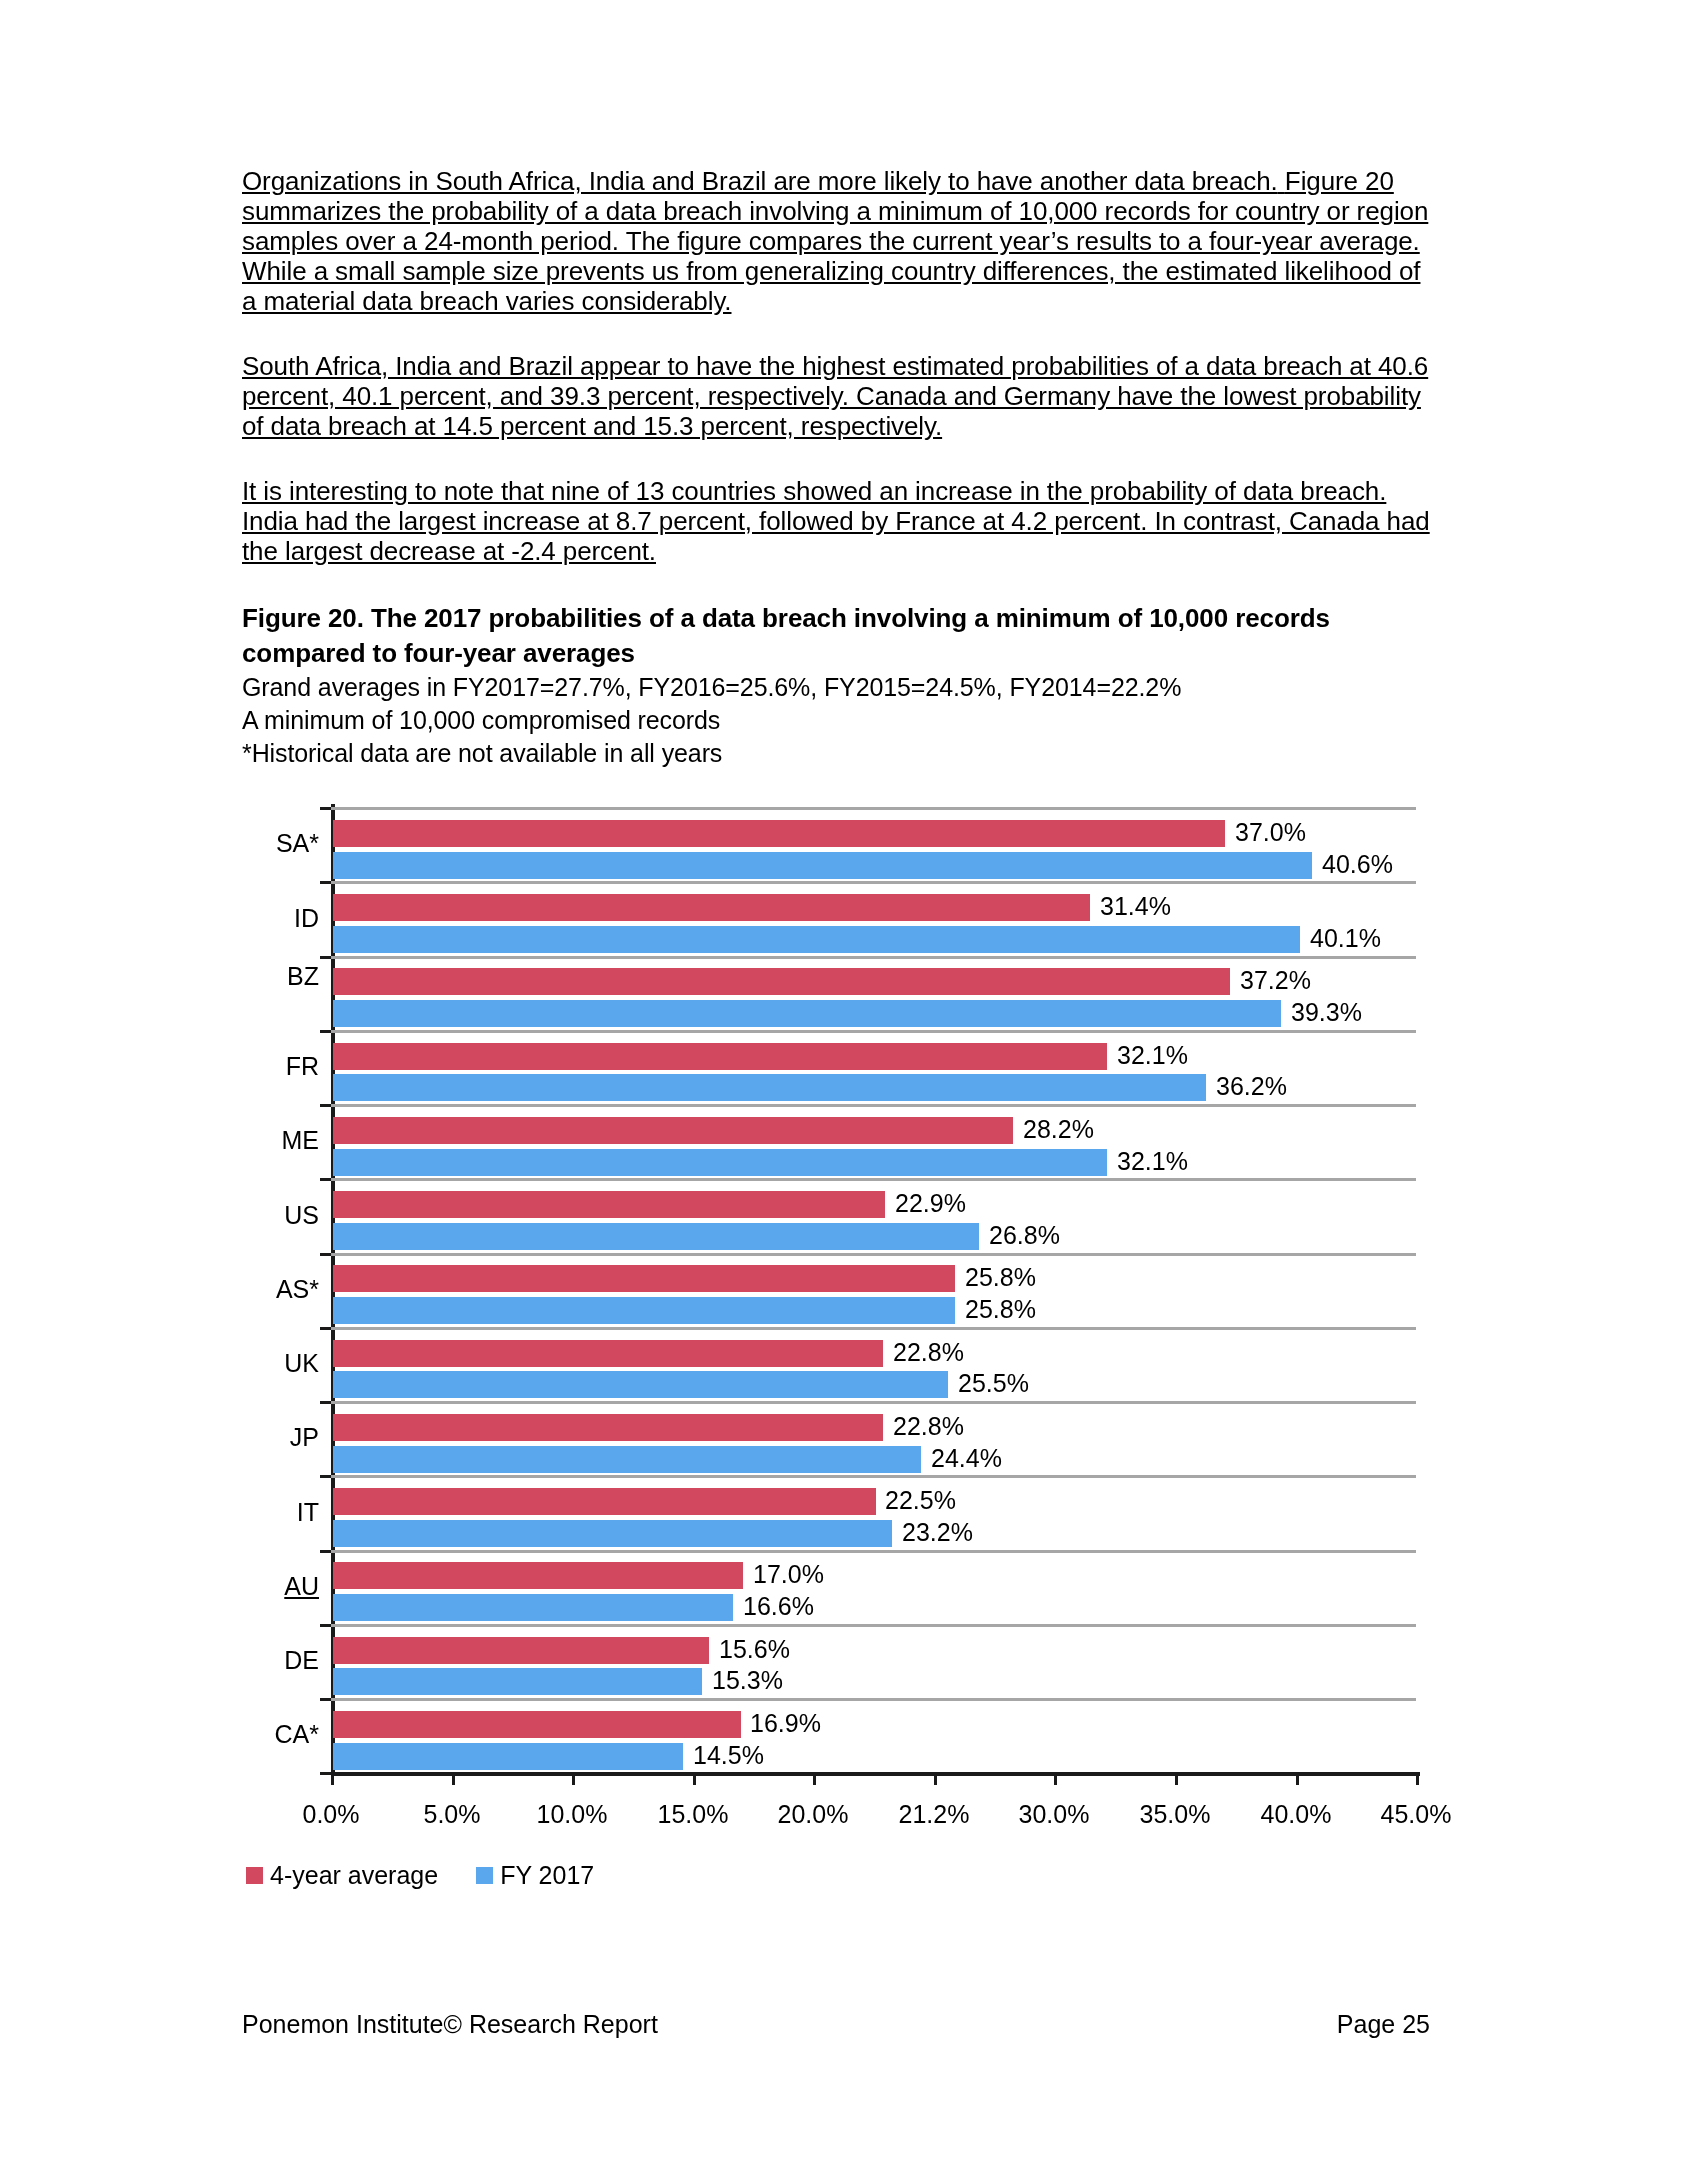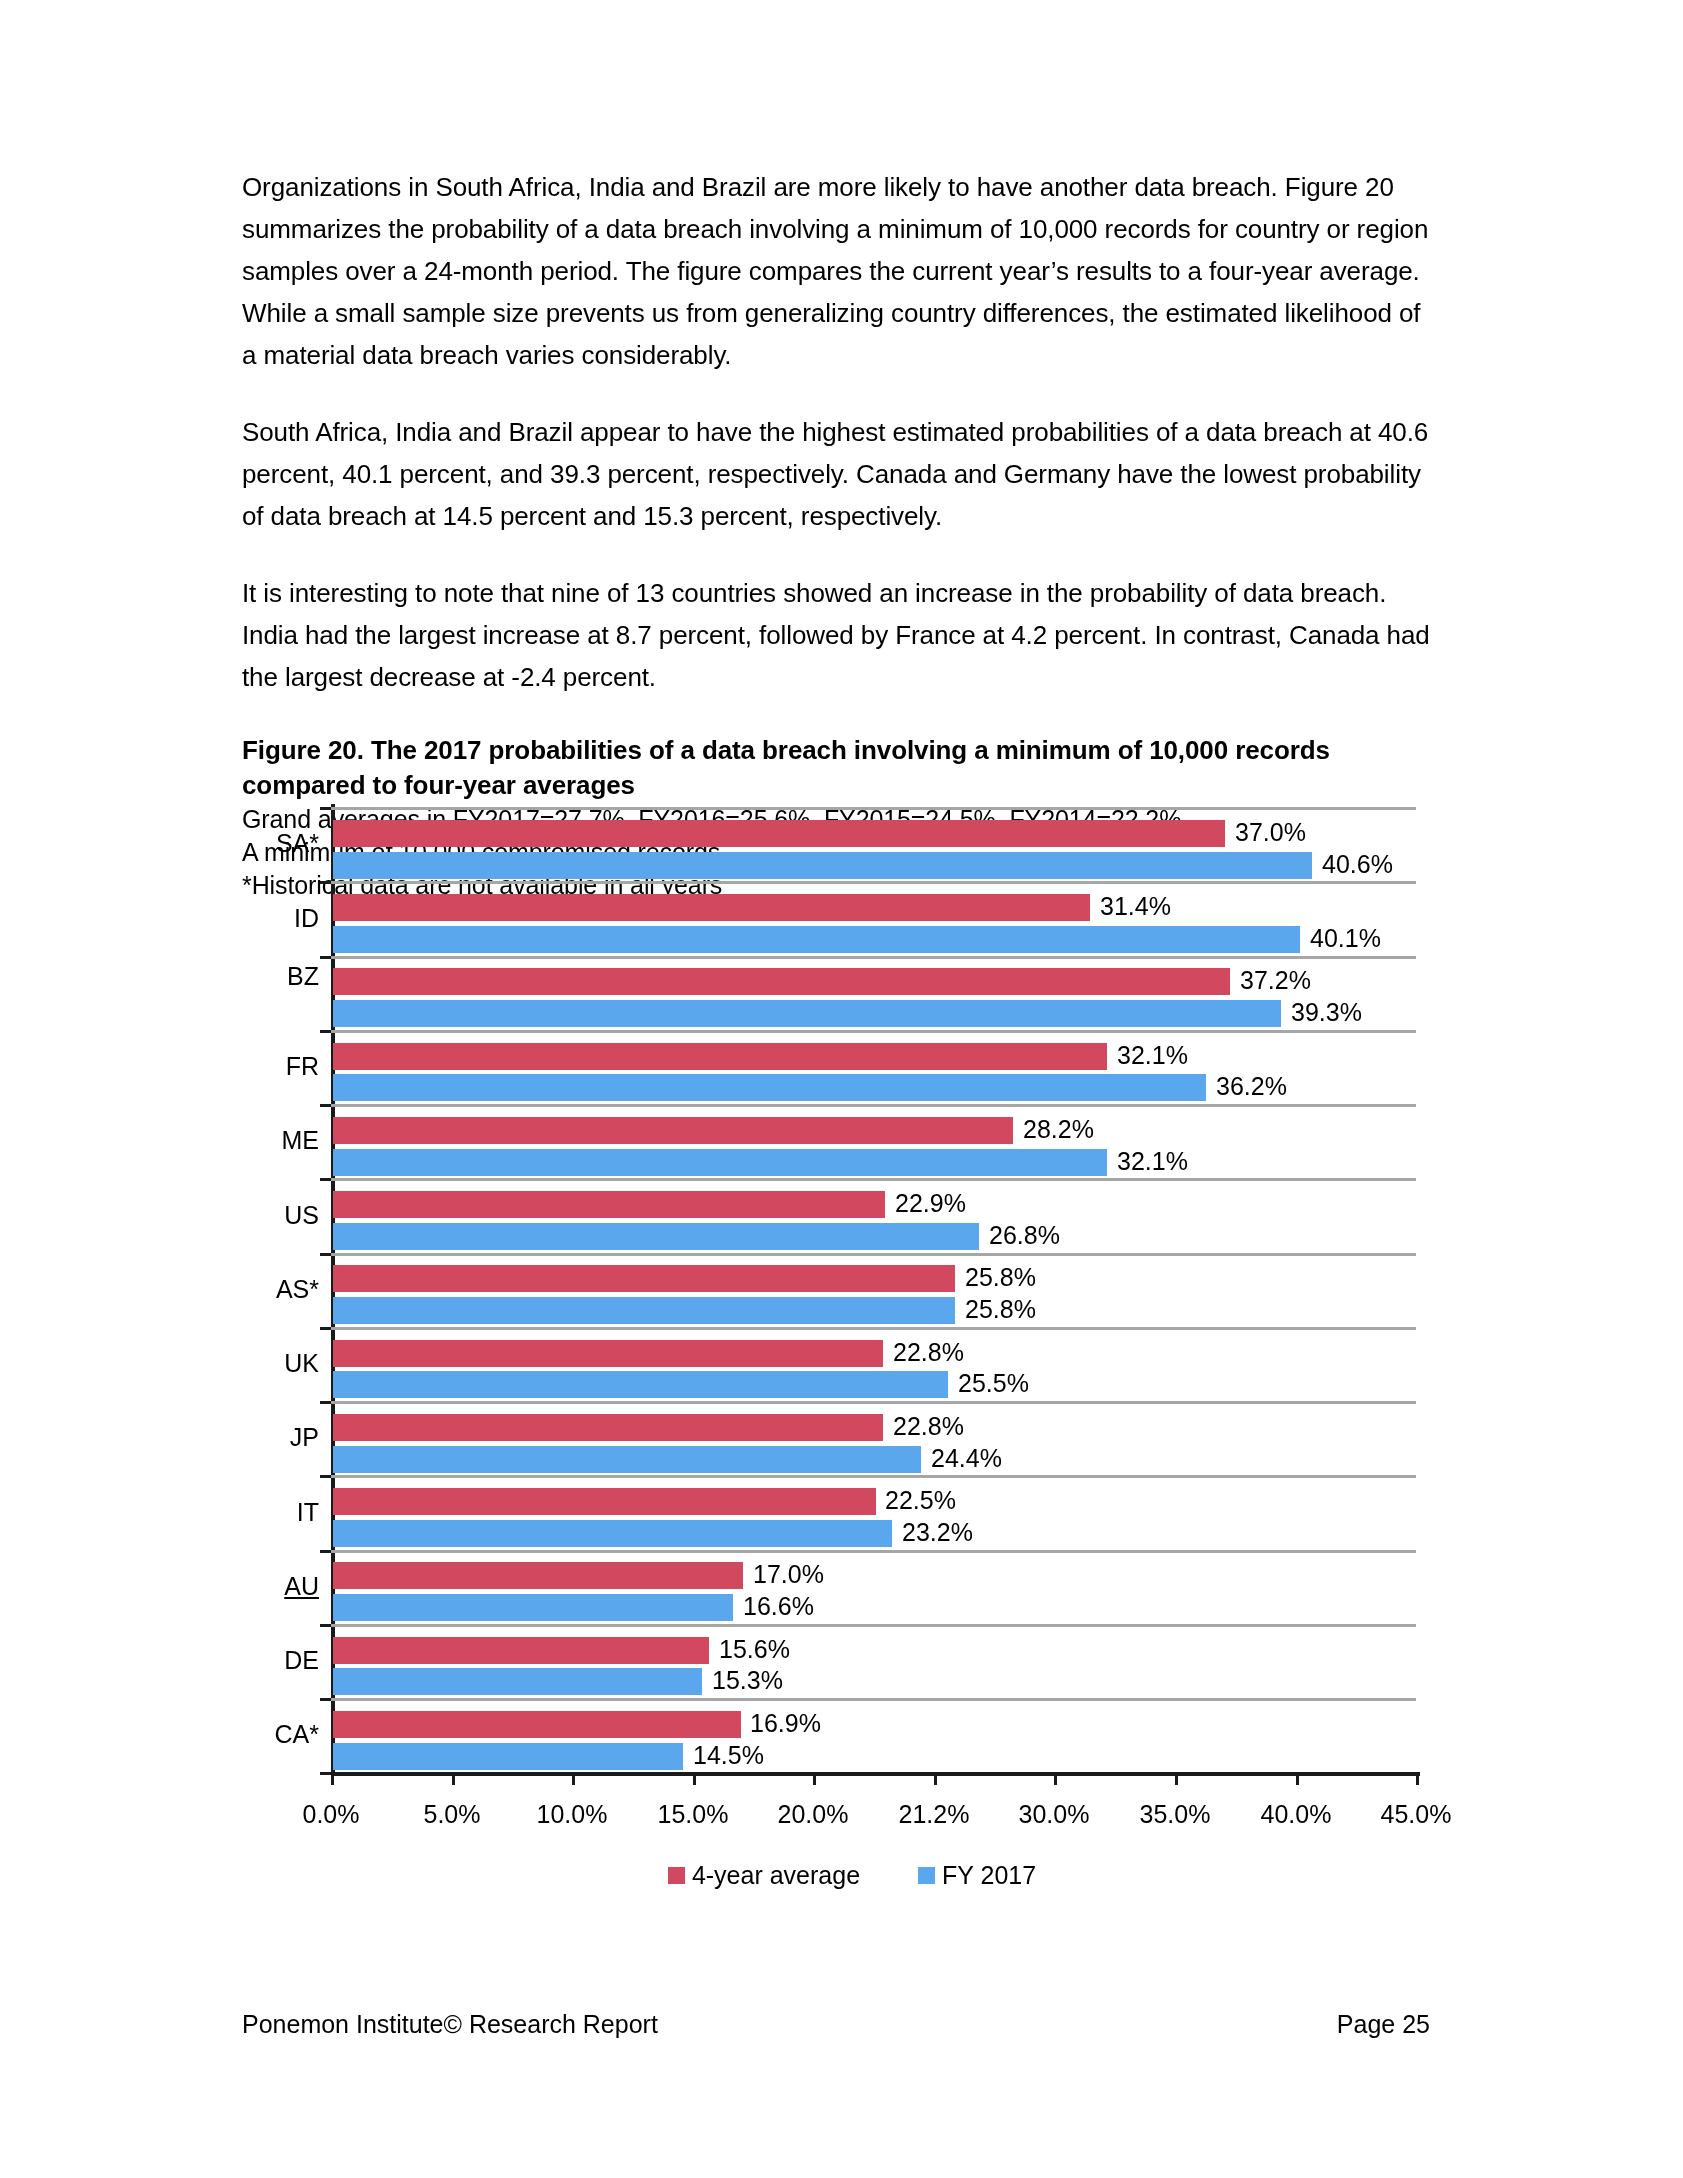--- a/index.html
+++ b/index.html
@@ -35,23 +35,24 @@
 
   
   .content {
     position: absolute;
     left: 242px;
     top: 166px;
     width: 1188px;
   }
   .para {
     font-size: 26px;
-    line-height: 42px;
+    line-height: 30px;
     margin: 0 0 0 0;
     letter-spacing: -0.1px;
+    text-decoration: underline;
   }
   .spacer-para { height: 35px; }
 
   .fig-title {
     font-size: 26px;
     line-height: 35px;
     font-weight: bold;
     margin: 0;
     letter-spacing: -0.1px;
   }
@@ -145,27 +146,26 @@
     width: 158px;
     margin-left: -79px;
     text-align: center;
     font-size: 25px;
     white-space: nowrap;
   }
 
   
   .legend {
     position: absolute;
-    left: 16px;
+    left: 4px;
     top: 1079px;
     width: 1188px;
     display: flex;
-    justify-content: center;
     align-items: center;
-    gap: 58px;
+    gap: 38px;
   }
   .legend-item {
     display: flex;
     align-items: center;
     gap: 7px;
     font-size: 25px;
   }
   .swatch {
     width: 17px;
     height: 17px;

